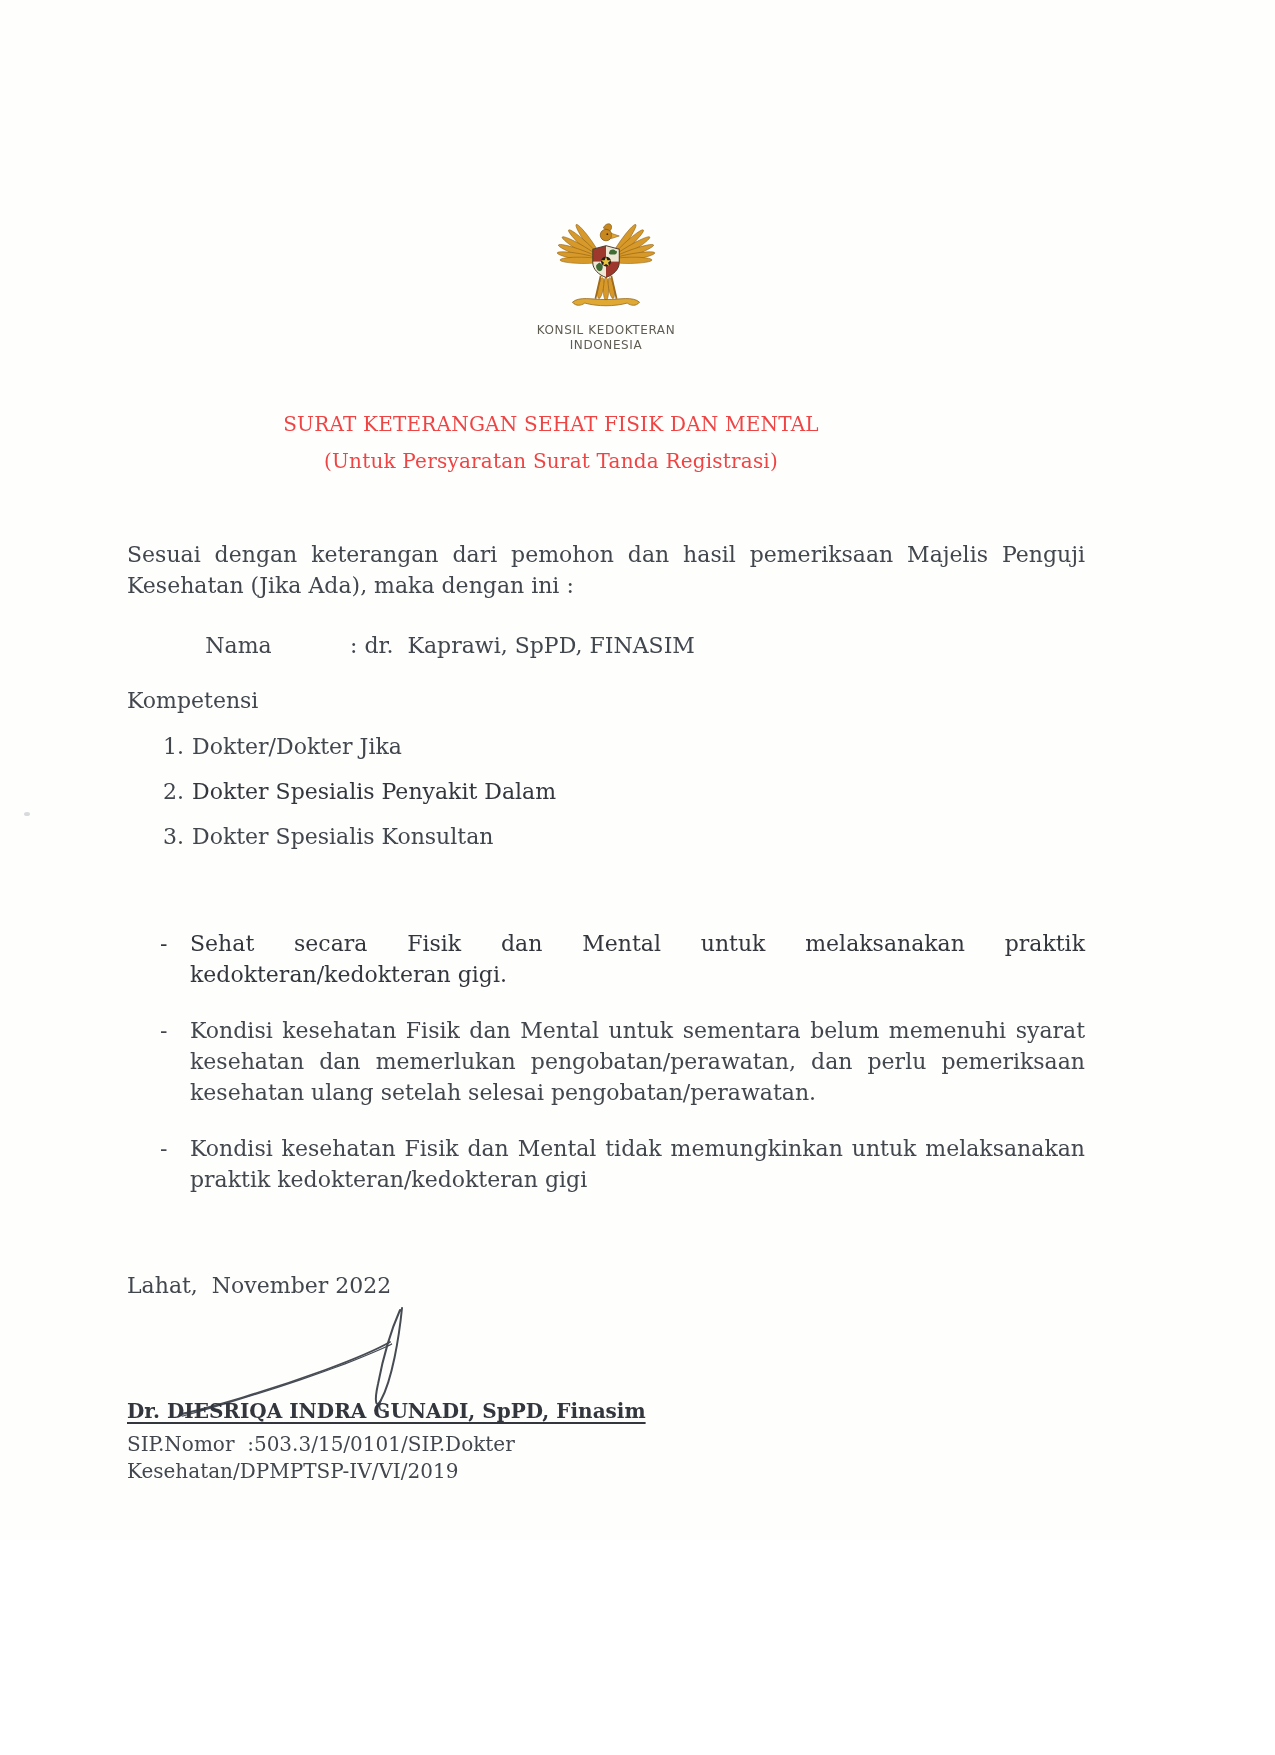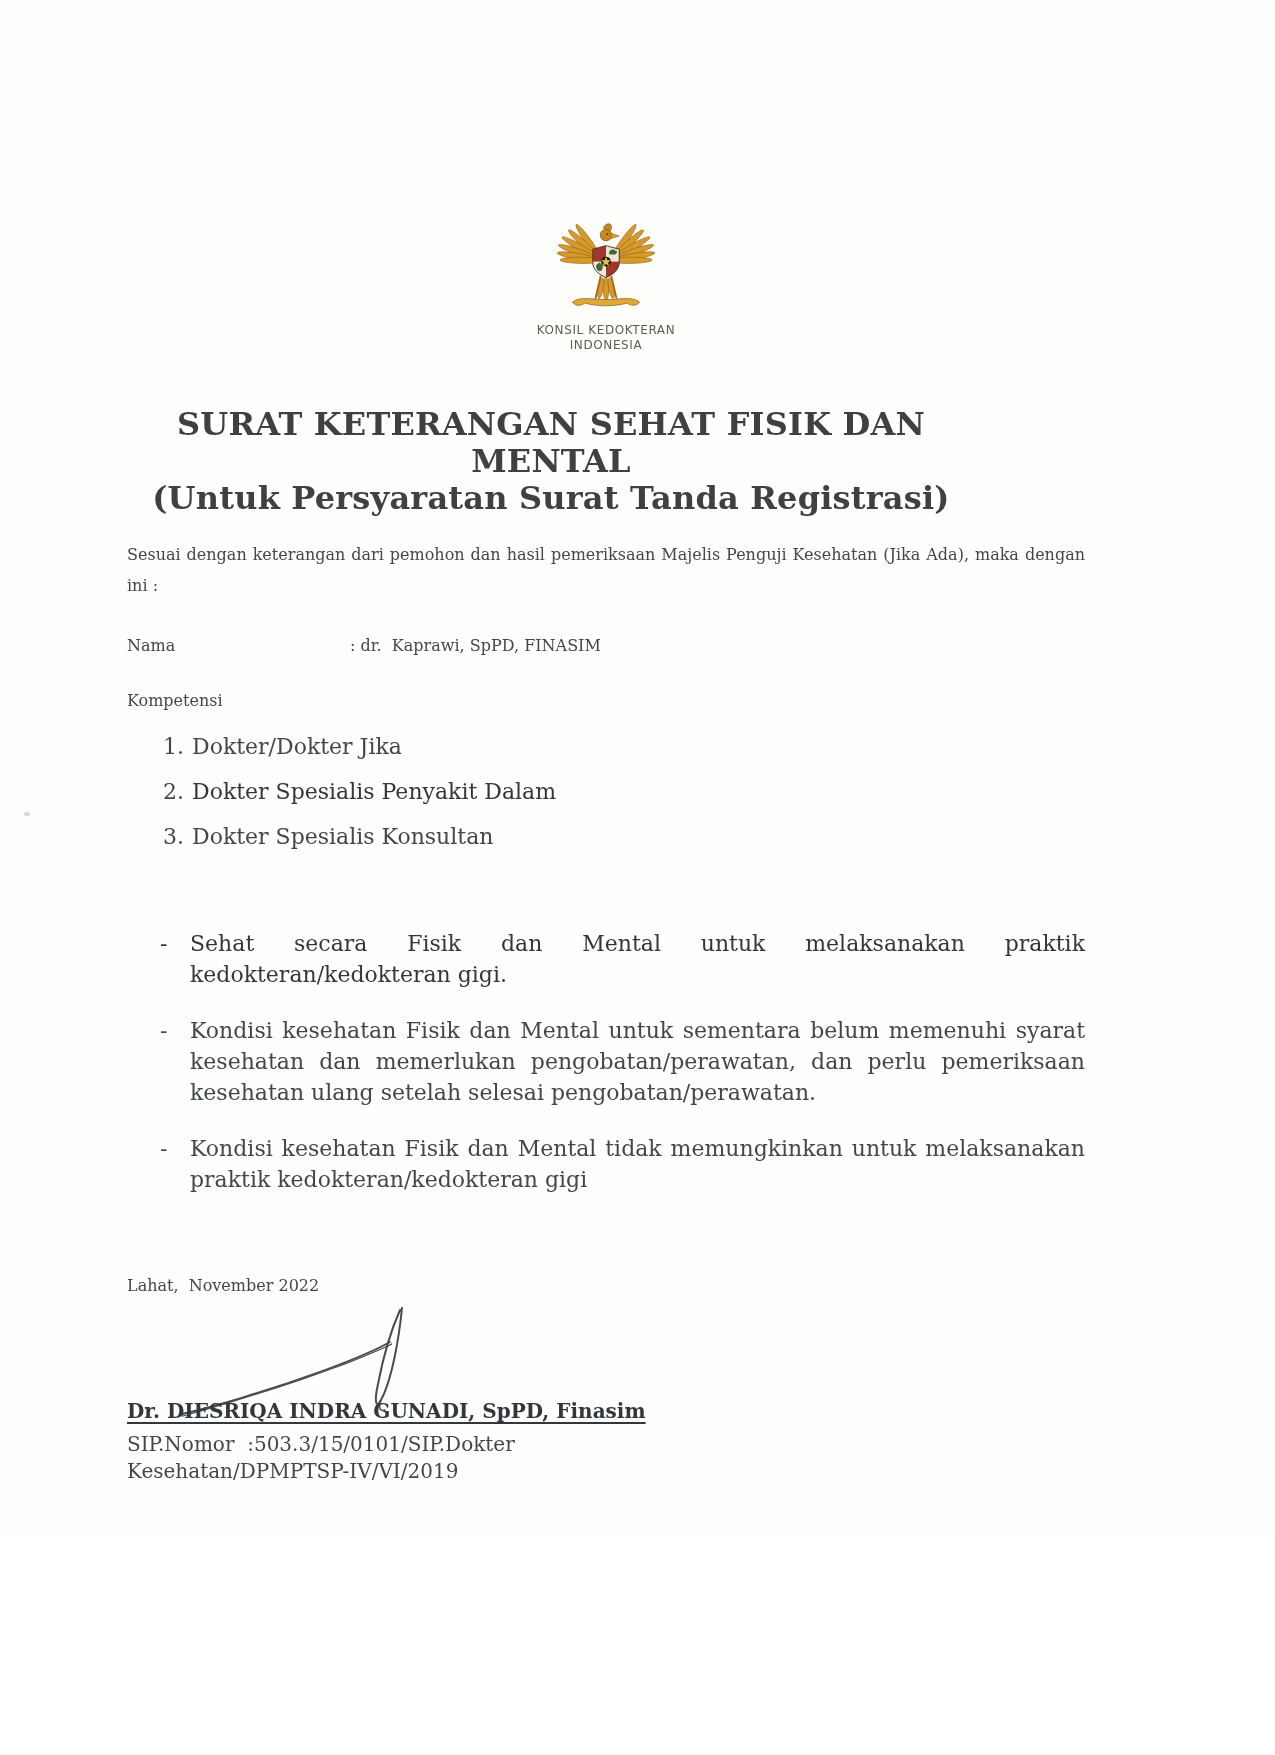--- a/index.html
+++ b/index.html
@@ -11,30 +11,30 @@
     color:#42474e;
     overflow:hidden;
   }
   
   .header{position:absolute;top:216px;left:0;width:1212px;text-align:center;}
   .emblem{display:inline-block;}
   .org-lines{margin-top:3px;font-size:12px;line-height:15px;letter-spacing:0.6px;color:#5f5c52;font-family:"DejaVu Sans","Liberation Sans",sans-serif;}
   
   .title-block{
     position:absolute;top:406px;left:127px;width:848px;
-    text-align:center;font-weight:bold;font-size:32px;line-height:37px;
-    color:#404040;letter-spacing:0.2px;
+    text-align:center;font-weight:normal;font-size:20px;line-height:37px;
+    color:#ef4444;letter-spacing:0.2px;
   }
   
-  .bodytext{font-size:16px;line-height:31px;}
+  .bodytext{font-size:22px;line-height:31px;}
   .justify{text-align:justify;text-align-last:left;}
   .pre{white-space:pre-wrap;}
   .intro{position:absolute;top:539px;left:127px;width:958px;}
   .nama-row{position:absolute;top:630px;left:127px;width:958px;}
-  .nama-label{display:inline-block;width:223px;}
+  .nama-label{display:inline-block;width:223px;text-align:center;}
   .komp-label{position:absolute;top:685px;left:127px;text-align:center;}
   .komp-list{position:absolute;top:732px;left:163px;width:920px;}
   .komp-item{display:flex;margin-bottom:15px;line-height:30px;font-size:22px;}
   .komp-num{width:29px;flex:none;}
   .bold{font-weight:normal;color:#33373d;}
   .stmt-intro{position:absolute;top:879px;left:127px;width:958px;}
   .stmt-list{position:absolute;top:928px;left:160px;width:925px;}
   .stmt-item{display:flex;margin-bottom:25px;}
   .stmt-dash{width:30px;flex:none;font-size:22px;line-height:31px;}
   .stmt-text{width:895px;font-size:22px;line-height:31px;}

